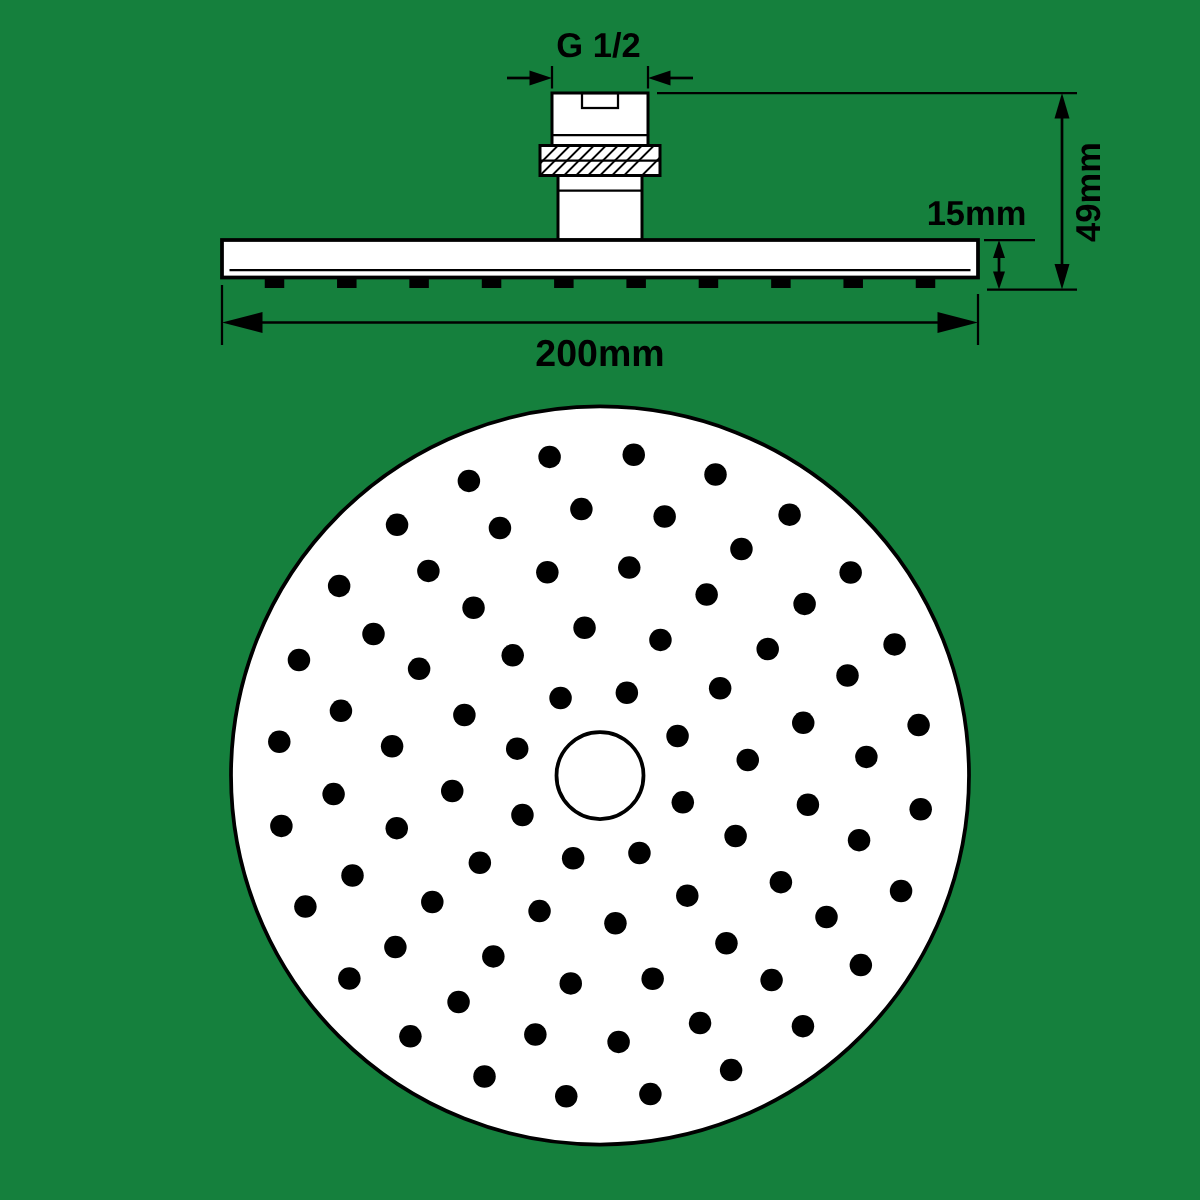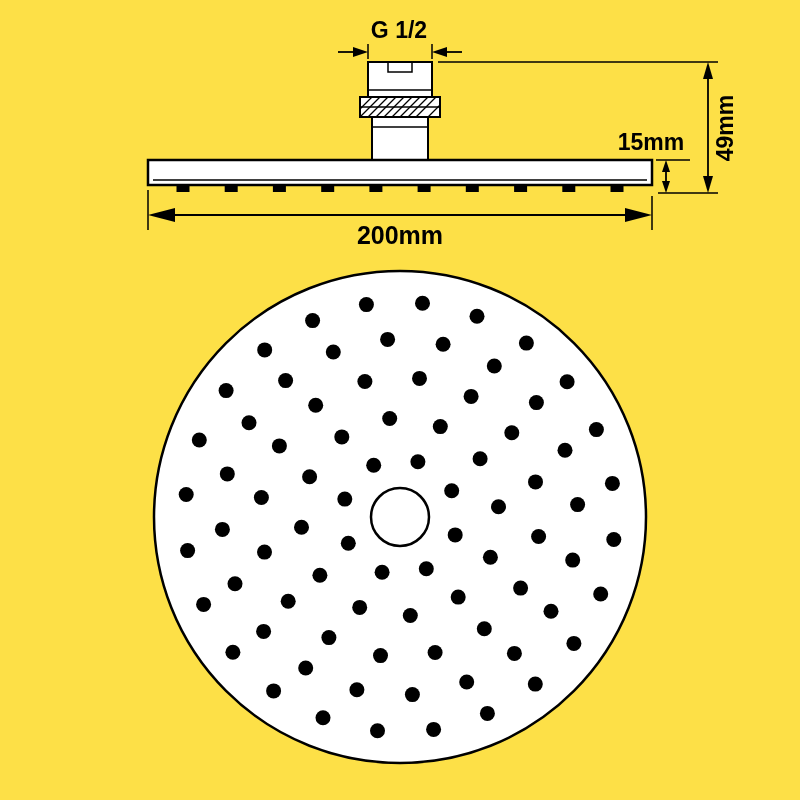--- a/index.html
+++ b/index.html
@@ -3,21 +3,21 @@
 <meta charset="utf-8">
 <style>
   html, body {
     margin: 0;
     padding: 0;
     background: #ffffff;
   }
   .drawing-wrap {
     width: 800px;
     height: 800px;
-    background: #fde047;
+    background: #15803d;
     position: relative;
   }
   svg { display: block; }
   text {
     font-family: "Liberation Sans", "DejaVu Sans", sans-serif;
     font-weight: 600;
     fill: #000000;
   }
   .dim-label { font-size: 23px; }
   .dim-label-large { font-size: 25px; }

